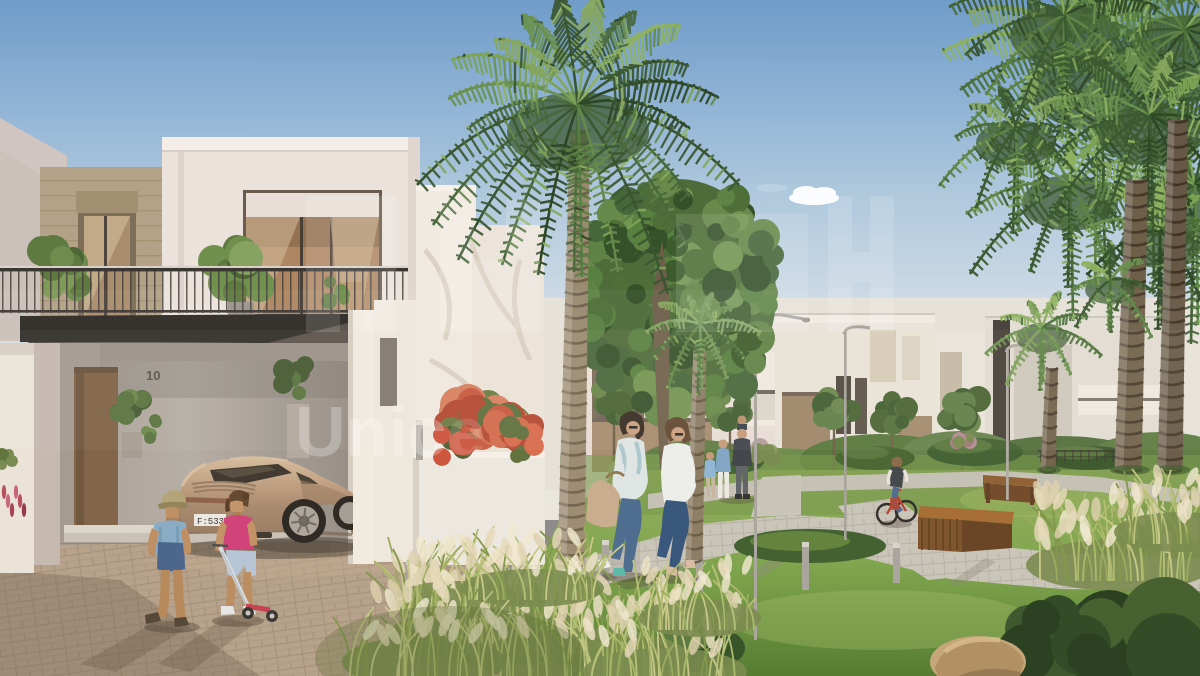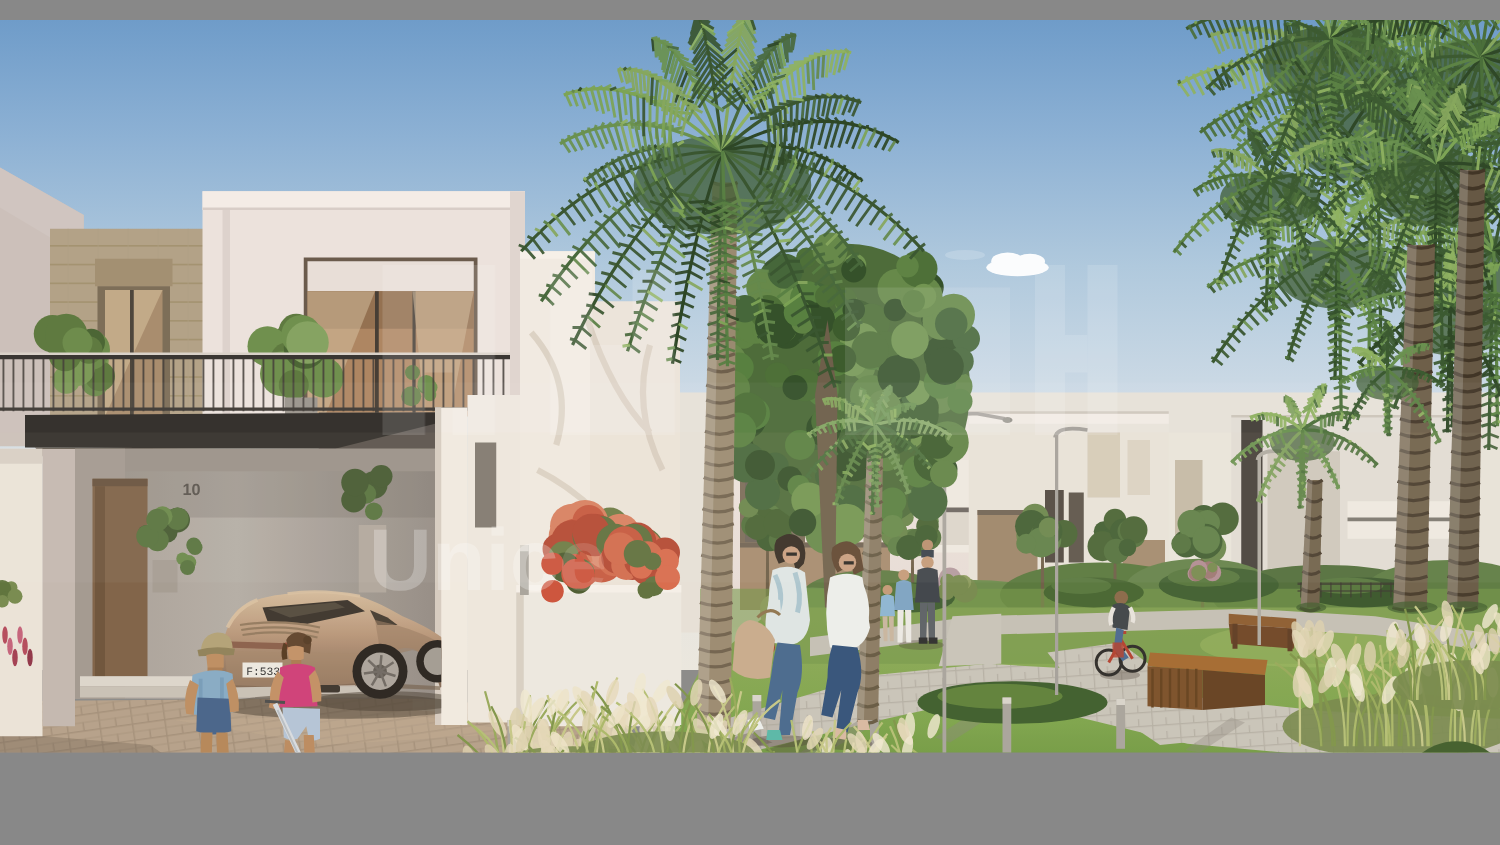--- a/index.html
+++ b/index.html
@@ -1,14 +1,14 @@
 <!DOCTYPE html>
 <html><head><meta charset="utf-8"><style>
 html,body{margin:0;padding:0;background:#888;}
-#stage{width:1200px;height:586px;overflow:hidden;position:relative;margin-top:16px;}
+#stage{width:1200px;height:676px;overflow:hidden;position:relative;}
 </style></head><body>
 <div id="stage">
 <svg width="1200" height="676" viewBox="0 0 1200 676">
 
 <defs>
 <linearGradient id="sky" x1="0" y1="0" x2="0" y2="1">
  <stop offset="0" stop-color="#6f9cc9"></stop>
  <stop offset="0.18" stop-color="#8db1d4"></stop>
  <stop offset="0.38" stop-color="#b0c9dd"></stop>
  <stop offset="0.6" stop-color="#d0dce6"></stop>

